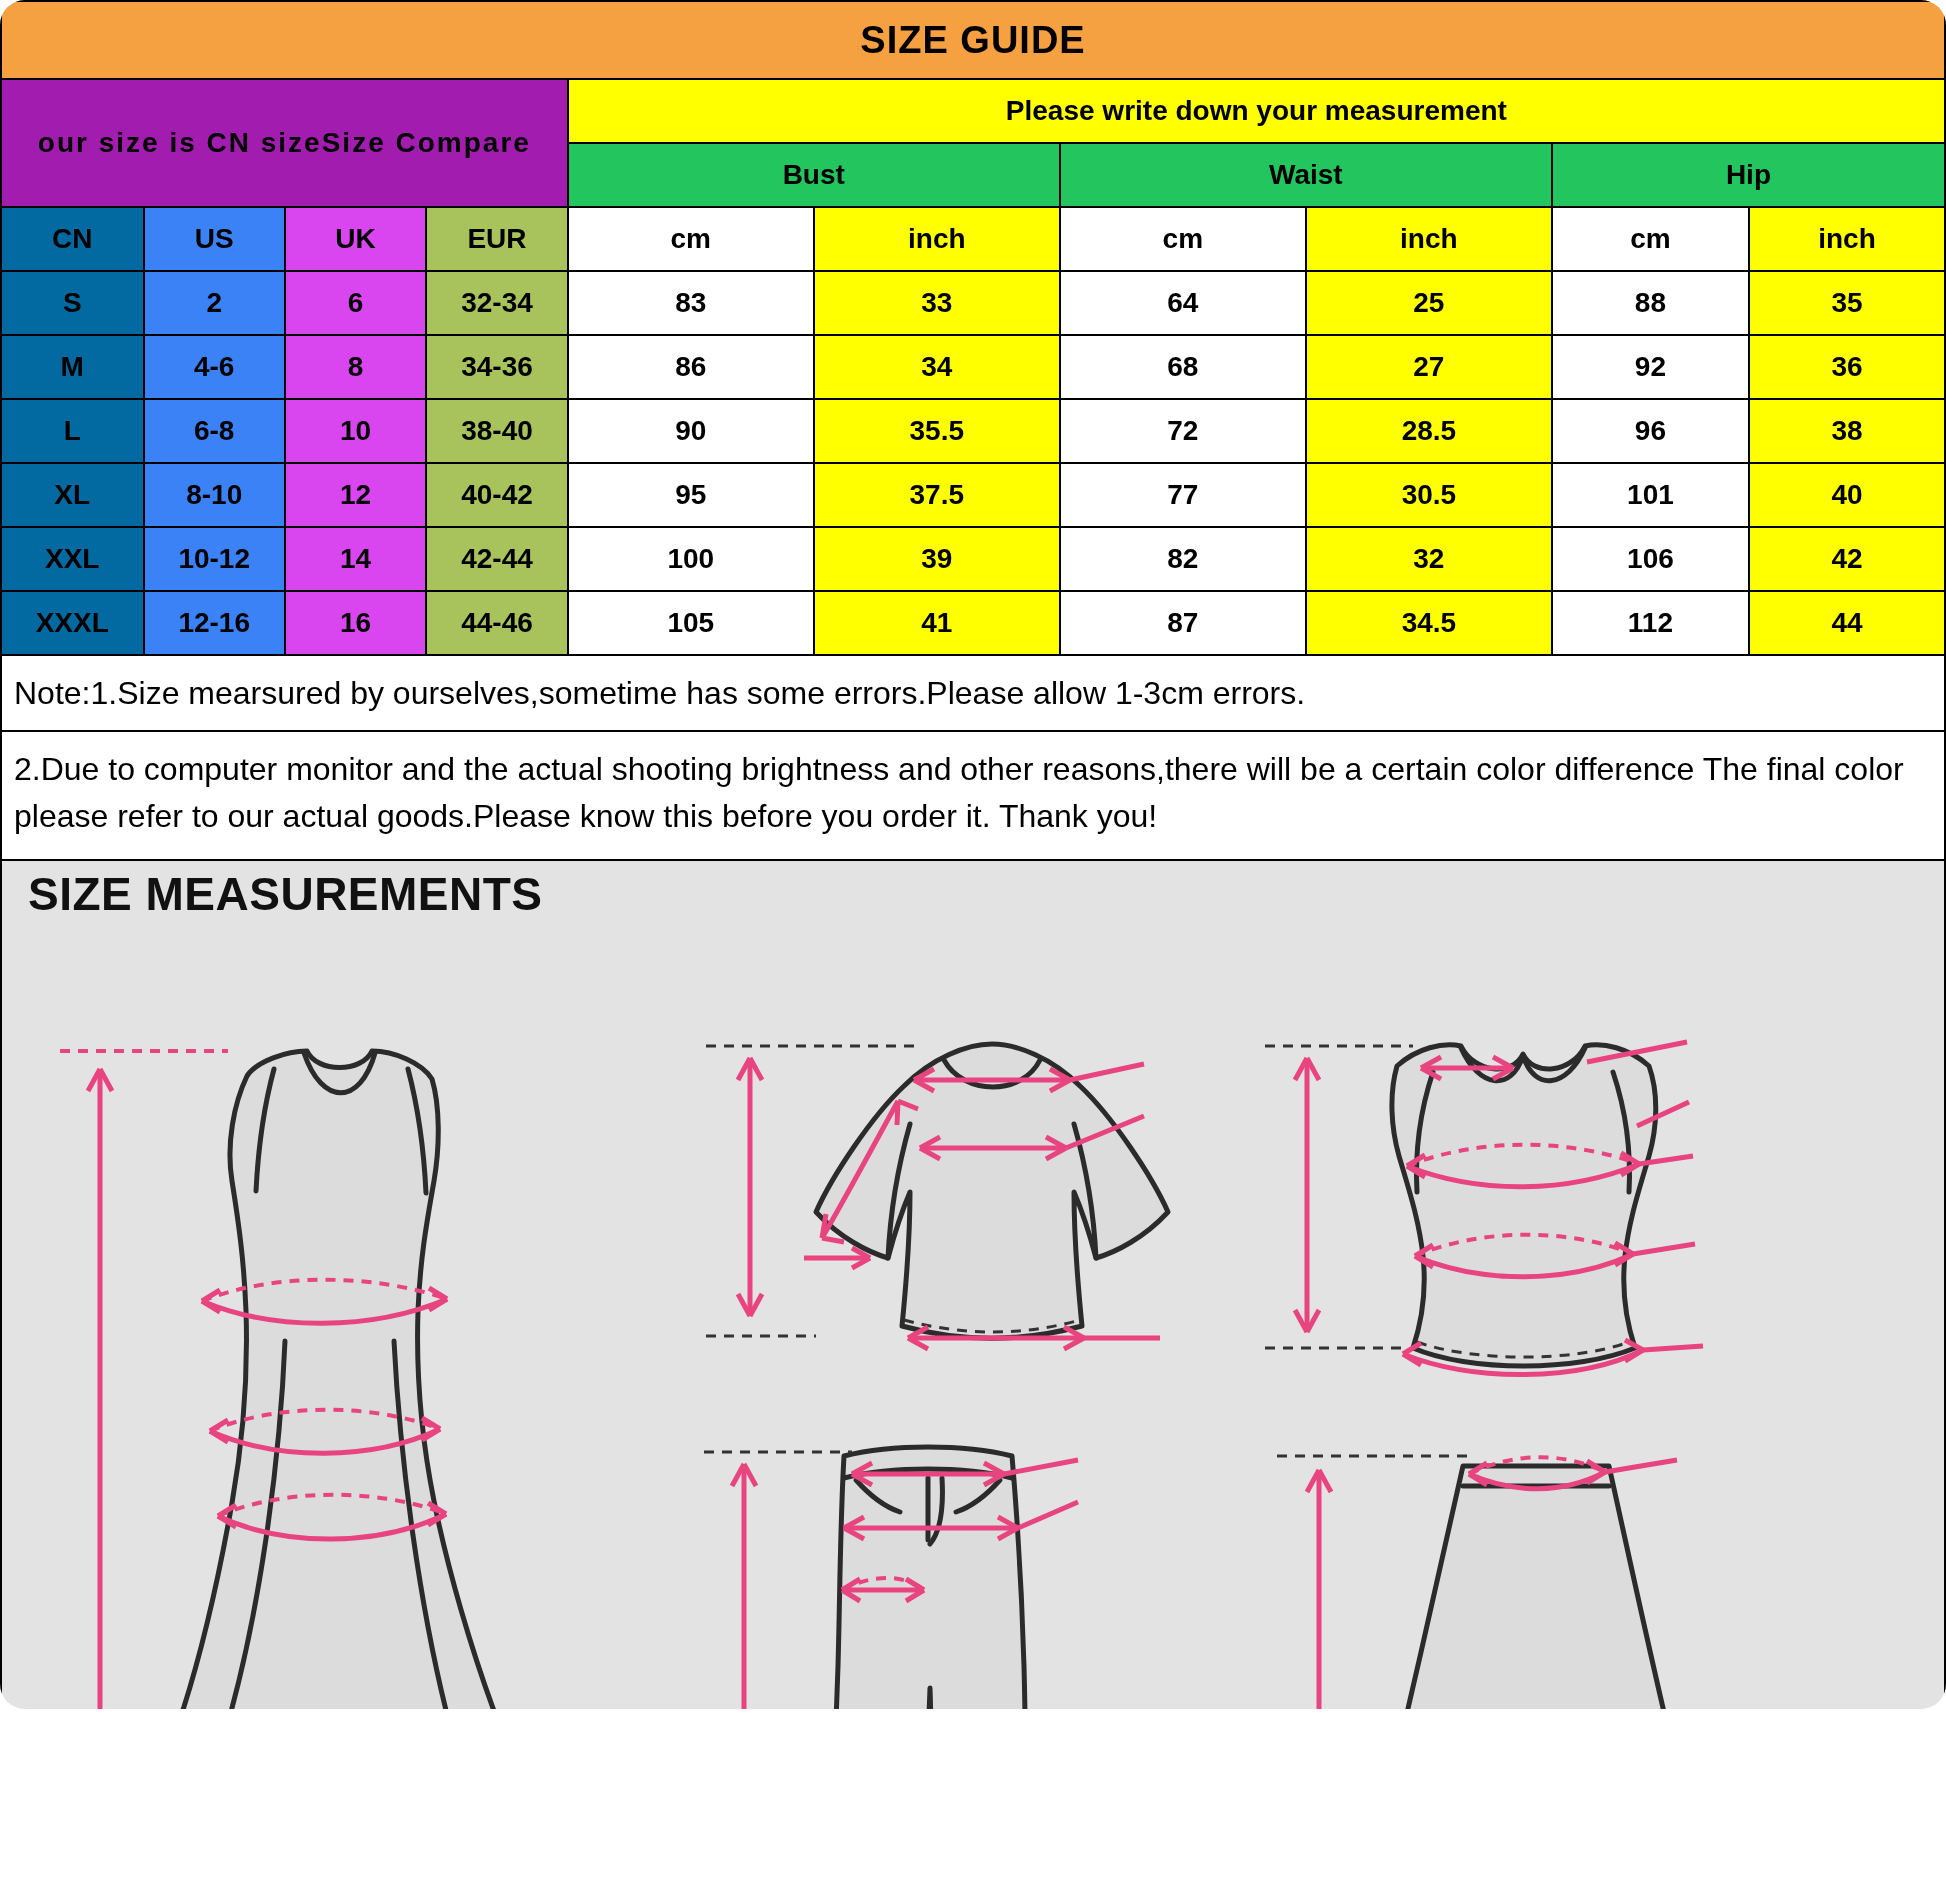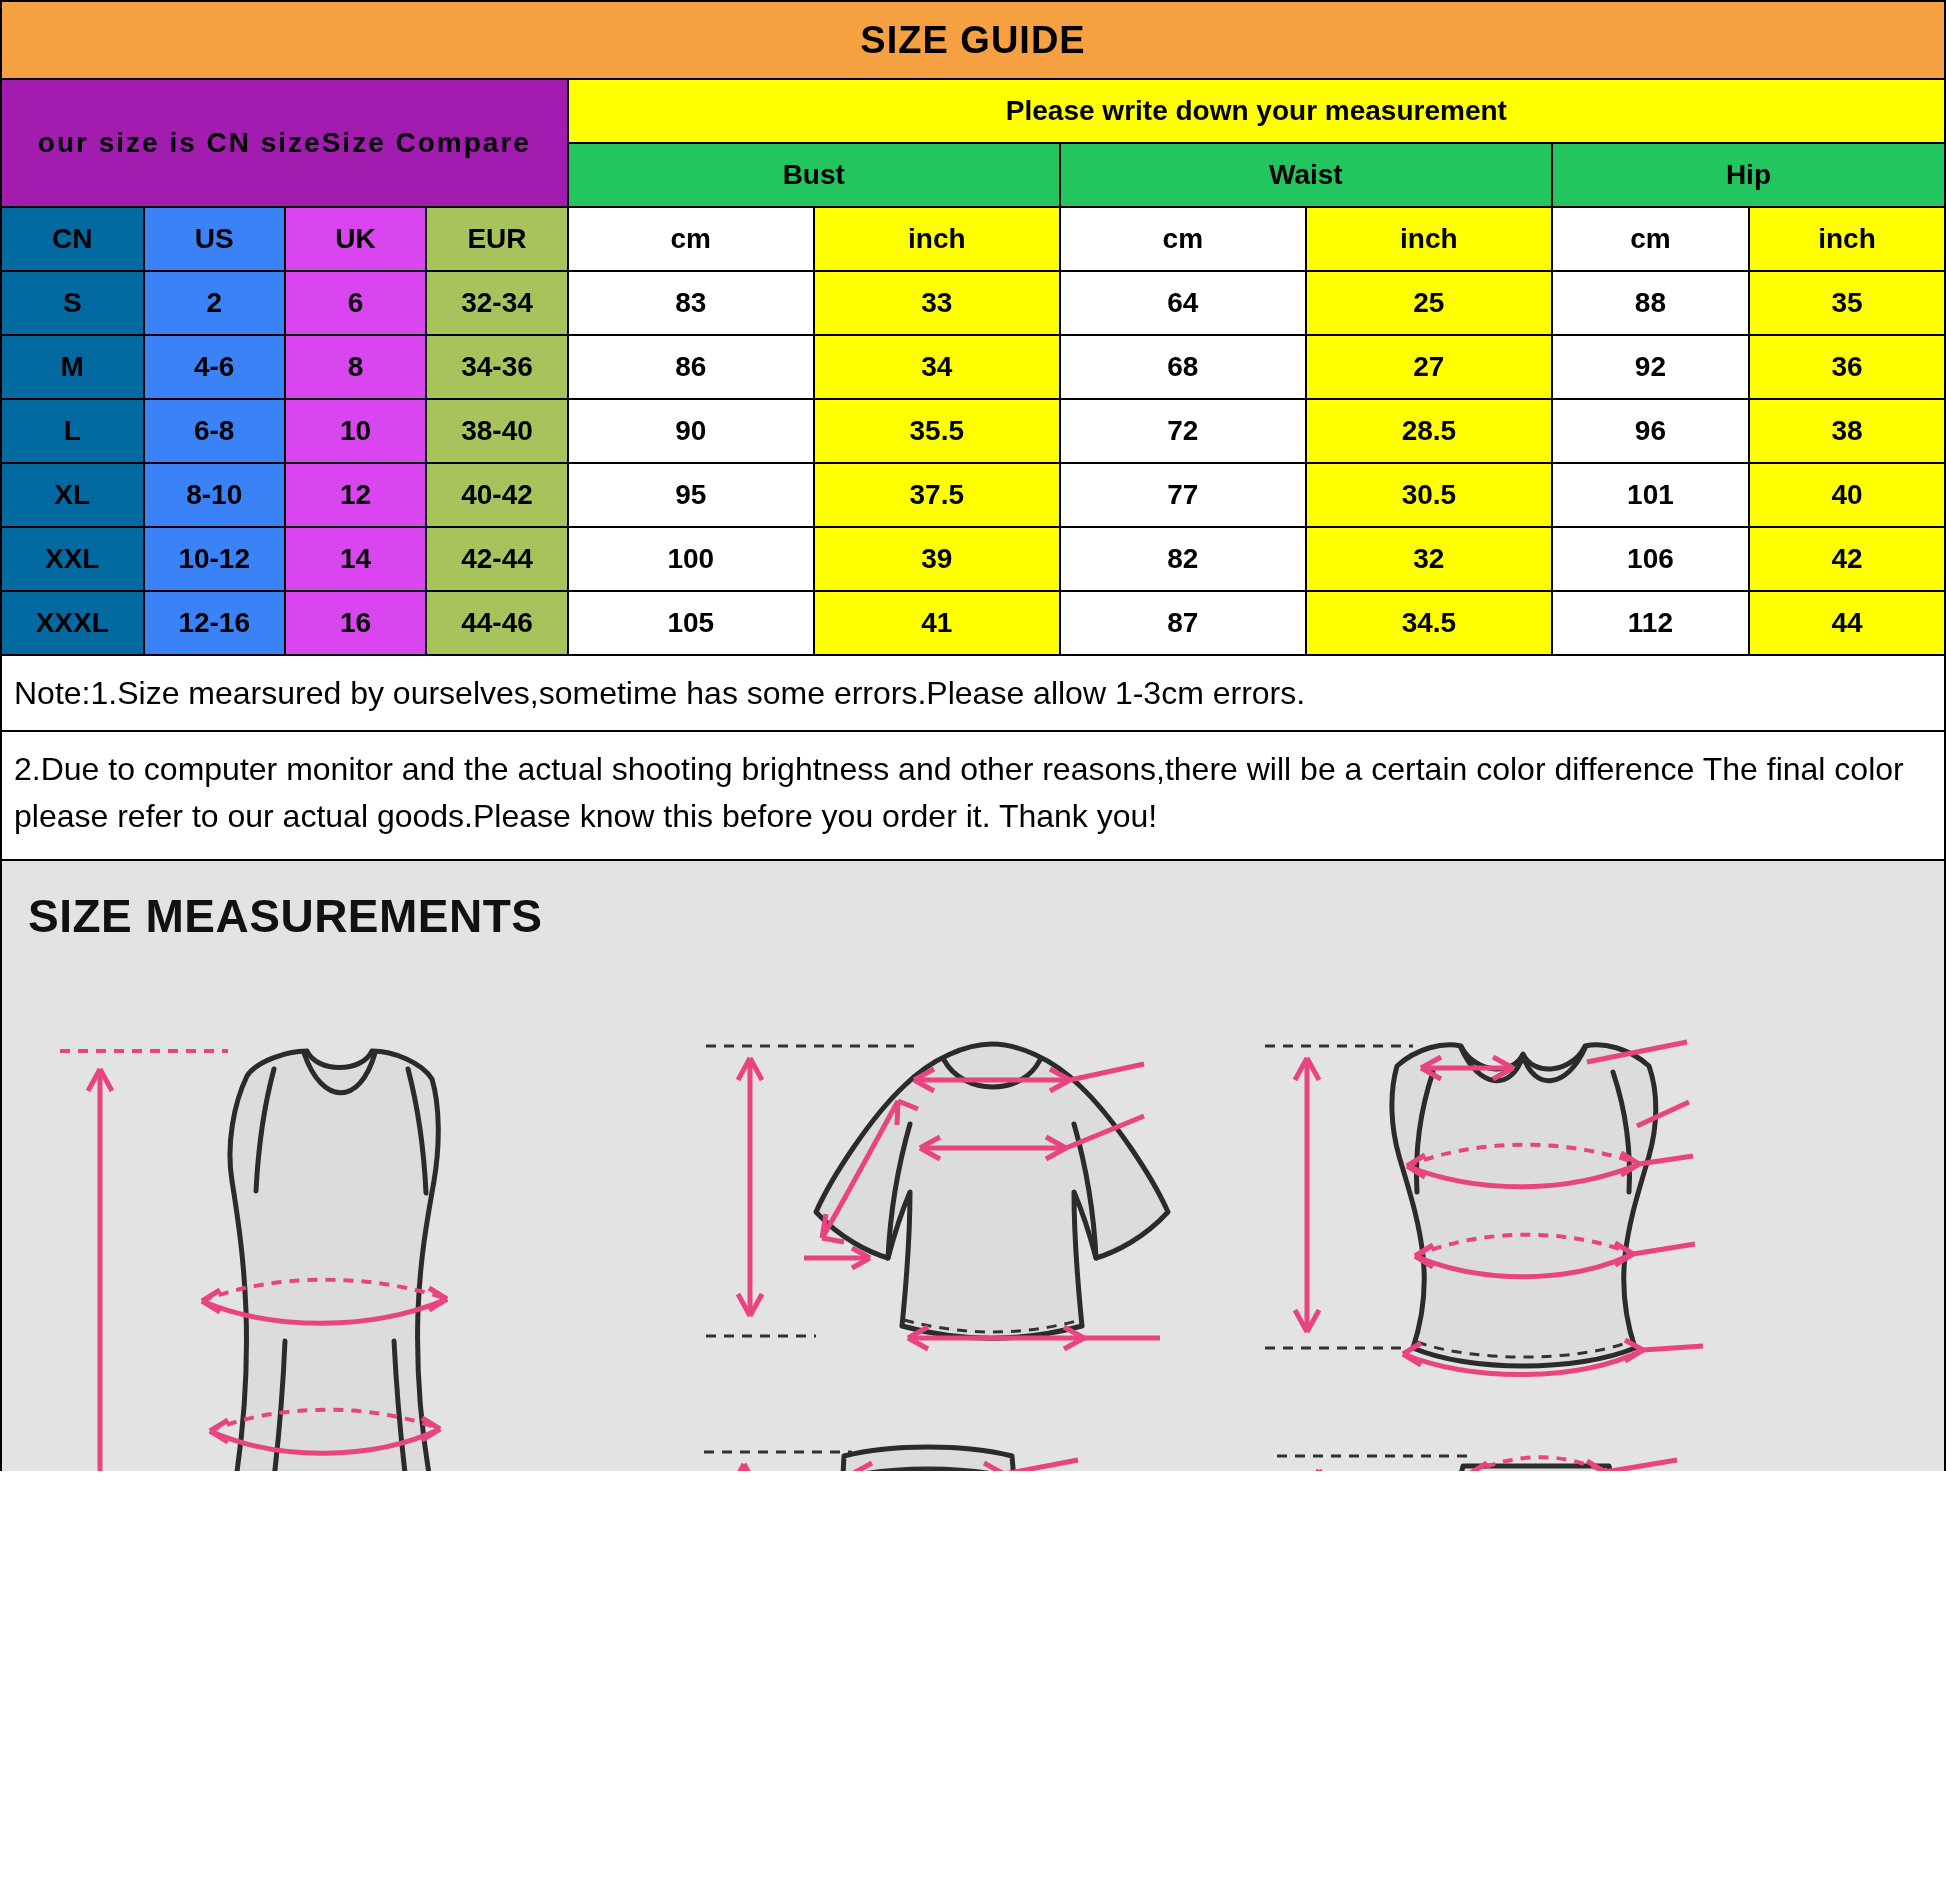--- a/index.html
+++ b/index.html
@@ -3,24 +3,25 @@
 <meta charset="utf-8">
 <style>
   * { box-sizing: border-box; }
   html, body {
     margin: 0; padding: 0;
     background: #ffffff;
     font-family: "Liberation Sans", sans-serif;
   }
   #page {
     width: 1946px;
-    height: 1471px;
+    height: 1709px;
     position: relative;
     overflow: hidden;
     background: #fff;
+    border-radius: 25px;
   }
 
   
   .guide-title {
     background: #F5A142;
     border: 2px solid #000;
     border-bottom: none;
     height: 78px;
     display: flex;
     align-items: center;
@@ -77,21 +78,21 @@
   .measure-panel {
     background: #E3E3E3;
     width: 1946px;
     height: 1130px;
     position: relative;
     border: 2px solid #000;
     border-top: none;
   }
   .measure-title {
     position: absolute;
-    left: 26px; top: 28px;
+    left: 26px; top: 6px;
     font-size: 46px;
     font-weight: bold;
     color: #111;
     letter-spacing: 0.5px;
   }
   svg.fig { position: absolute; overflow: visible; }
   .outline { fill: #DCDCDC; stroke: #2b2b2b; stroke-width: 5; stroke-linejoin: round; stroke-linecap: round;}
   .outline-nofill { fill: none; stroke: #2b2b2b; stroke-width: 5; stroke-linecap: round;}
   .pinkline { stroke: #E8447F; stroke-width: 5; fill: none; }
   .pinkdash { stroke: #E8447F; stroke-width: 4; fill: none; stroke-dasharray: 10 8; }

